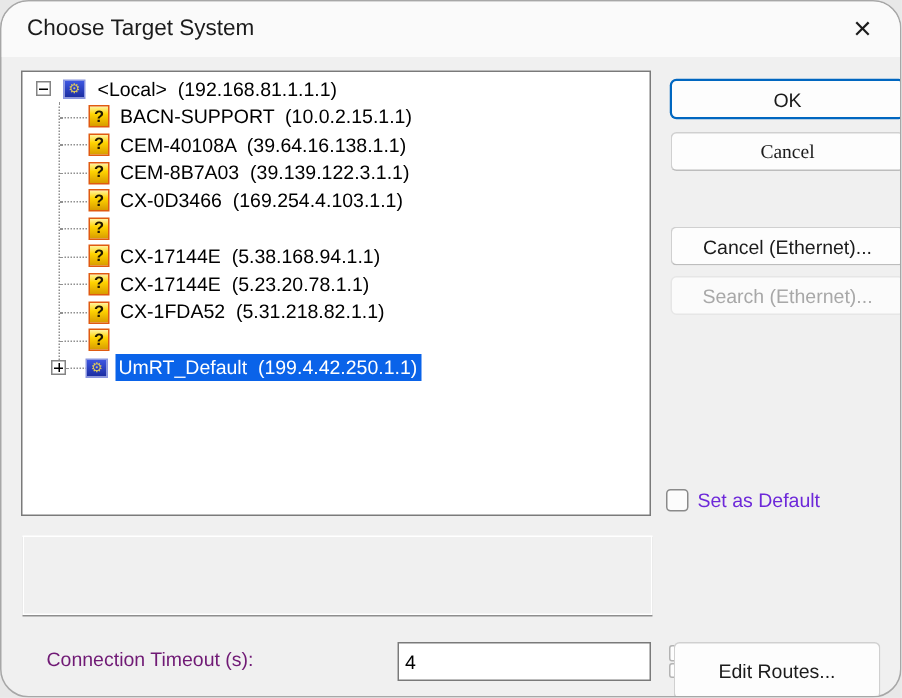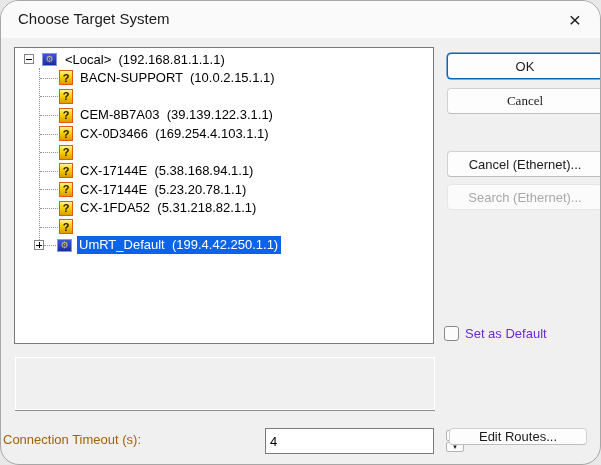--- a/index.html
+++ b/index.html
@@ -31,29 +31,29 @@
   .q-icon { width:14px; height:15px; min-width:14px; margin-left:0; background:linear-gradient(#fff3a0, #ffd400 40%, #d89c00); border:1px solid #e05a10; display:flex; align-items:center; justify-content:center; font-size:11px; font-weight:bold; color:#201800; z-index:2; }
   .lbl { margin-left:5px; padding:1.5px 3px 2px 2px; }
   .row.root .lbl { margin-left:6px; }
   .lbl.sel { background:#0a63e9; color:#ffffff;text-align:right; }
   
   .btn { position:absolute; width:156px; height:26px; background:#fdfdfd; border:1px solid #d0d0d0; border-bottom-color:#bdbdbd; border-radius:4px; font-size:13px; color:#1b1b1b; display:flex; align-items:center; justify-content:center; cursor:default; }
   .btn-ok { top:52px; left:446px; border:1px solid #0067c0; box-shadow:0 0 0 0.5px #0067c0; }
   .btn-cancel { top:87px; left:446px;font-family:Liberation Serif, serif; }
   .btn-eth { top:150px; left:446px; }
   .btn-fld { top:183px; left:446px; background:#fbfbfb; border-color:#e6e6e6; color:#a8a8a8; }
-  .btn-routes { top:427px; left:448px; width:138px; height:17px; }
+  .btn-routes { top:427px; left:448px; width:138px; height:38px; }
   
   .chk-row { position:absolute; left:443px; top:325px; display:flex; align-items:center; }
   .chk-box { width:15px; height:15px; border:1px solid #8a8a8a; border-radius:3px; background:#fcfcfc; }
   .chk-lbl { margin-left:6px; font-size:13px; color:#6d28d9; }
   
   .gray-panel { position:absolute; left:14px; top:356px; width:420px; height:53px; background:#f0f0f0; border:1px solid #ffffff; box-shadow:0 1px 0 #8e8e8e; }
   
-  .timeout-lbl { position:absolute; left:2px; top:431px; font-size:13px; color:#a16207; }
+  .timeout-lbl { position:absolute; left:30px; top:431px; font-size:13px; color:#701a75; }
   .spinner { position:absolute; left:264px; top:427px; width:169px; height:26px; background:#ffffff; border:1px solid #7a7a7a; display:flex; }
   .spin-input { flex:1; border:none; outline:none; font-family:"Liberation Sans", sans-serif; font-size:13px; padding-left:4px; color:#000; background:transparent; }
   .spin-btns { width:21px; display:flex; flex-direction:column; justify-content:center; align-items:center; gap:1px; padding-right:1px; }
   .spin-btn { width:18px; height:10.5px; border:1px solid #b3b3b3; border-radius:2px; background:#fdfdfd; display:flex; align-items:center; justify-content:center; font-size:6px; line-height:1; color:#1a1a1a; cursor:default; }
 </style>
 </head>
 <body>
 
 <div class="dialog">
 
@@ -73,20 +73,21 @@
         <span class="sys-icon">⚙</span>
         <span class="lbl">&lt;Local&gt;  (192.168.81.1.1.1)</span>
       </div>
 
       <div class="row child">
         <span class="q-icon">?</span>
         <span class="lbl">BACN-SUPPORT  (10.0.2.15.1.1)</span>
       </div>
       <div class="row child">
         <span class="q-icon">?</span>
+        <span class="lbl">CEM-40108A  (39.64.16.138.1.1)</span>
       </div>
       <div class="row child">
         <span class="q-icon">?</span>
         <span class="lbl">CEM-8B7A03  (39.139.122.3.1.1)</span>
       </div>
       <div class="row child">
         <span class="q-icon">?</span>
         <span class="lbl">CX-0D3466  (169.254.4.103.1.1)</span>
       </div>
       <div class="row child">

